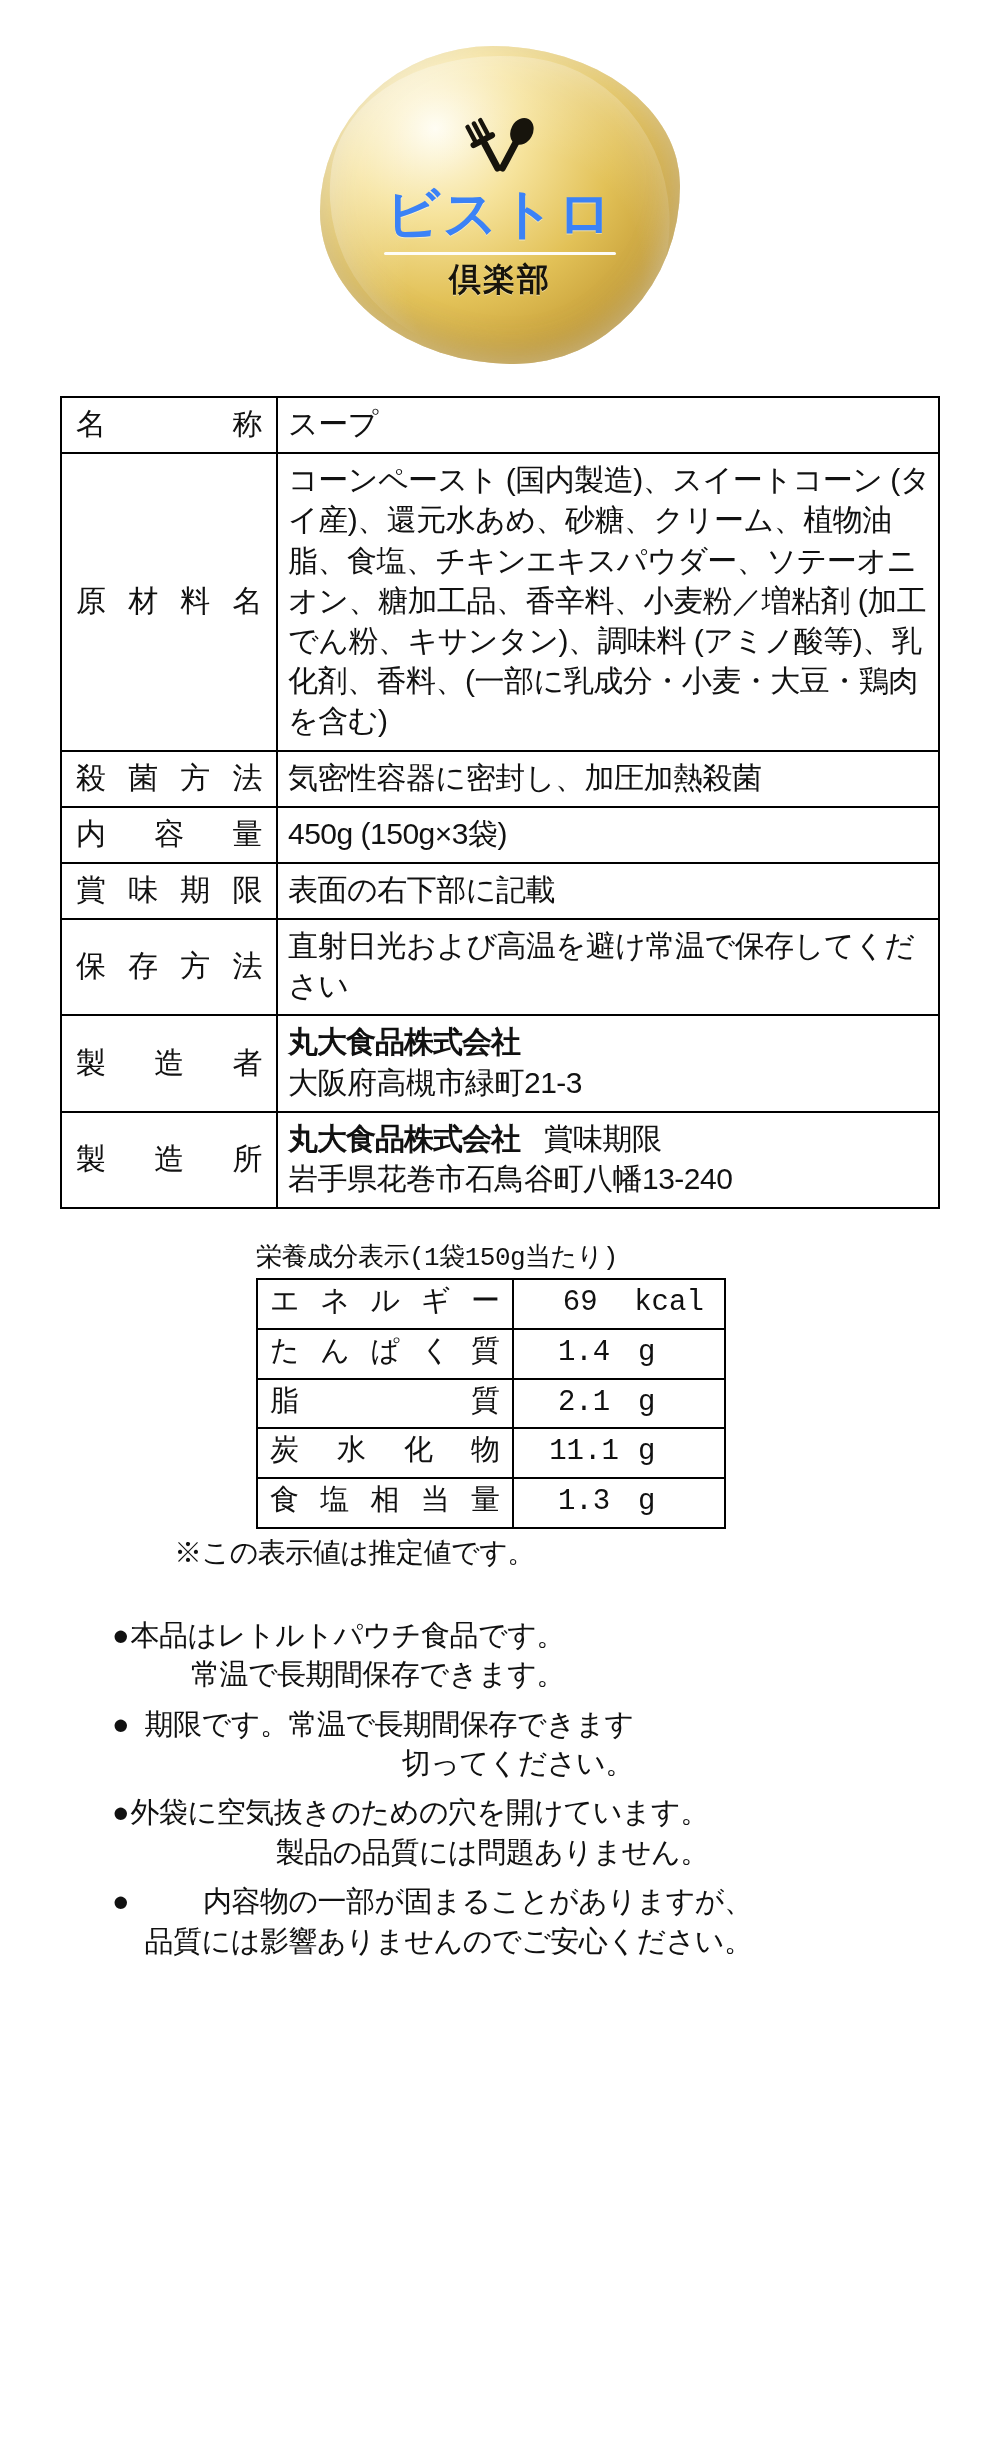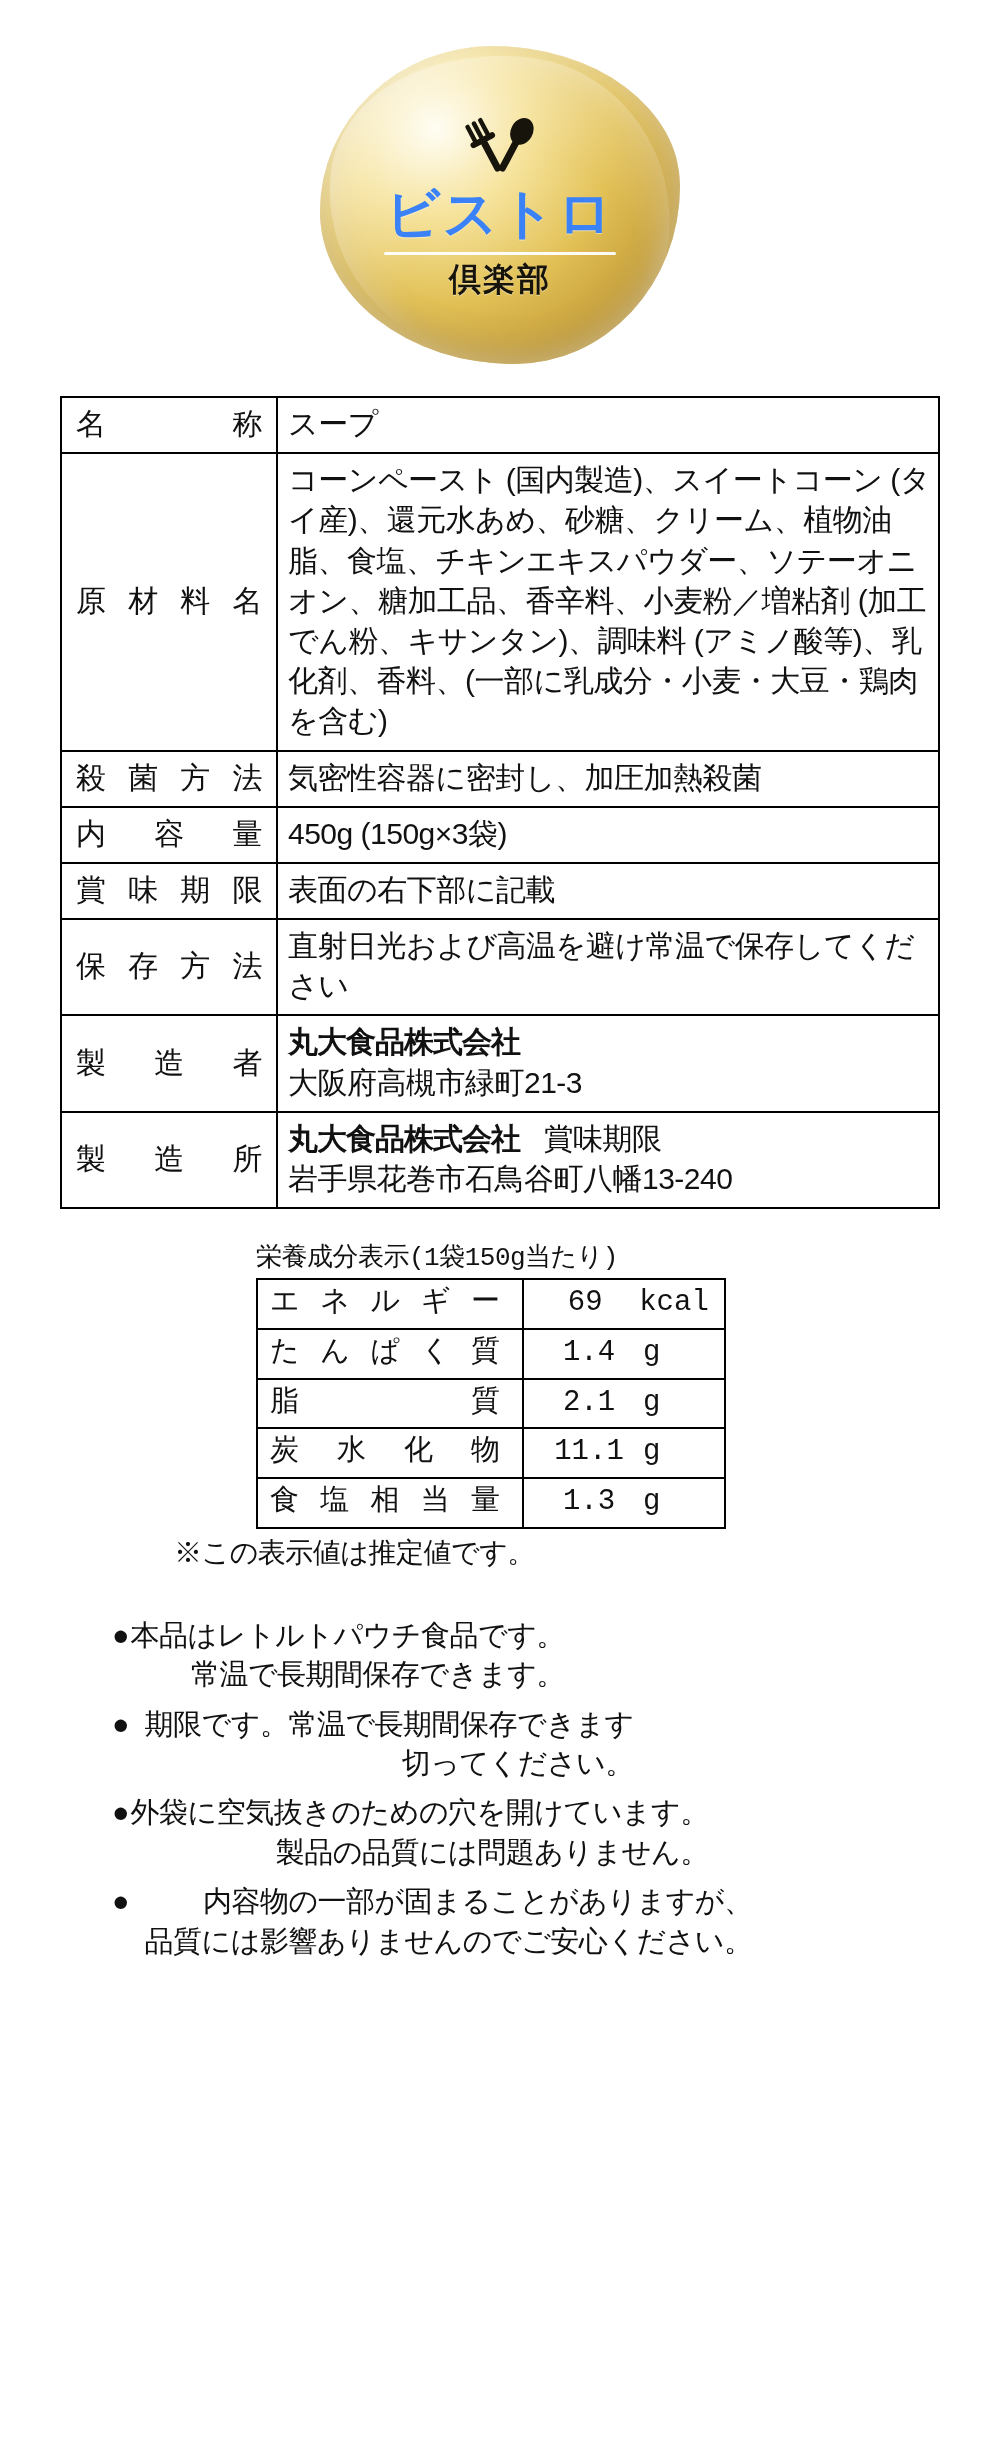--- a/index.html
+++ b/index.html
@@ -163,21 +163,21 @@
     border: 2px solid #000;
     font-size: 29px;
     padding: 4px 8px 6px 8px;
     line-height: 1.3;
   }
   .nutrition-table td.n-label {
     width: 230px;
     text-align: justify;
     text-align-last: justify;
     padding-left: 12px;
-    padding-right: 22px;
+    padding-right: 12px;
     white-space: nowrap;
   }
   .nutrition-table td.n-value {
     text-align: center;
     letter-spacing: 0;
   }
   .n-num {
     display: inline-block;
     min-width: 92px;
     text-align: center;

